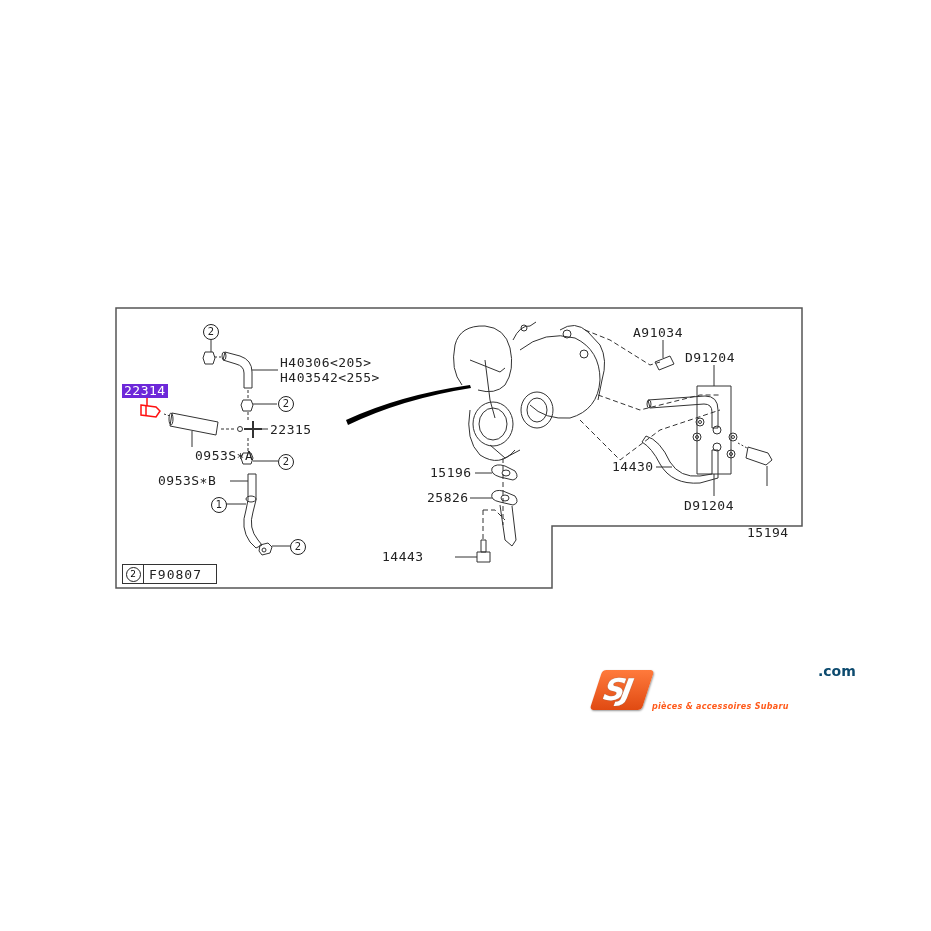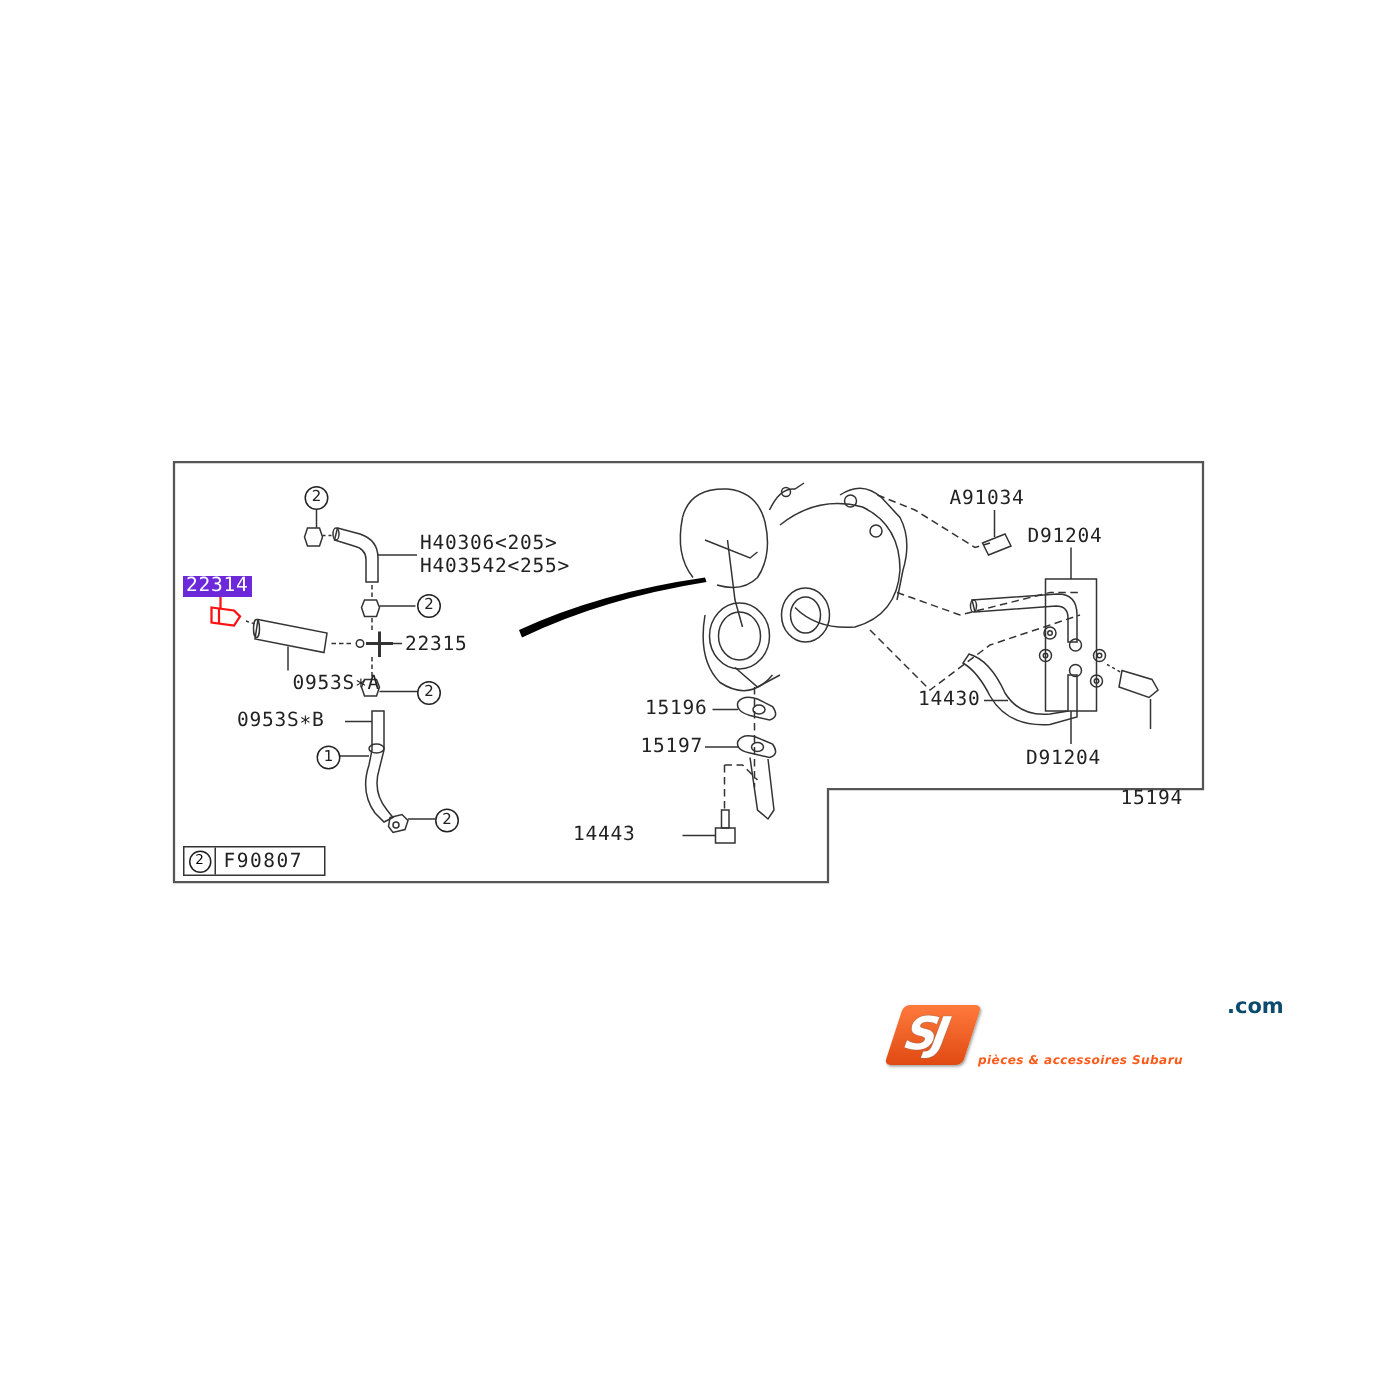--- a/index.html
+++ b/index.html
@@ -162,21 +162,21 @@
 <div class="lbl hl" style="left:122px;top:384px;">22314</div>
 <div class="lbl" style="left:270px;top:423px;">22315</div>
 <div class="lbl" style="left:158px;top:449px;margin-left:37px;">0953S∗A</div>
 <div class="lbl" style="left:158px;top:474px;">0953S∗B</div>
 <div class="lbl" style="left:633px;top:326px;">A91034</div>
 <div class="lbl" style="left:685px;top:351px;">D91204</div>
 <div class="lbl" style="left:612px;top:460px;">14430</div>
 <div class="lbl" style="left:747px;top:486px;margin-top:40px;">15194</div>
 <div class="lbl" style="left:684px;top:499px;">D91204</div>
 <div class="lbl" style="left:430px;top:466px;">15196</div>
-<div class="lbl" style="left:427px;top:491px;">15197</div>
+<div class="lbl" style="left:427px;top:491px;">25826</div>
 <div class="lbl" style="left:382px;top:550px;">14443</div>
 
 <div class="circ" style="left:203px;top:324px;">2</div>
 <div class="circ" style="left:278px;top:396px;">2</div>
 <div class="circ" style="left:278px;top:454px;">2</div>
 <div class="circ" style="left:211px;top:497px;">1</div>
 <div class="circ" style="left:290px;top:539px;">2</div>
 
 <div class="legend">
   <div class="lc">

